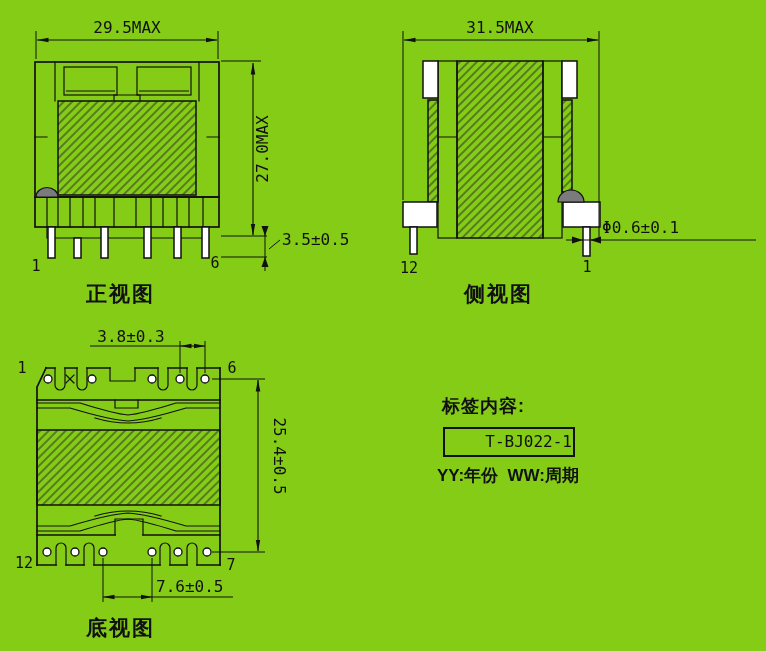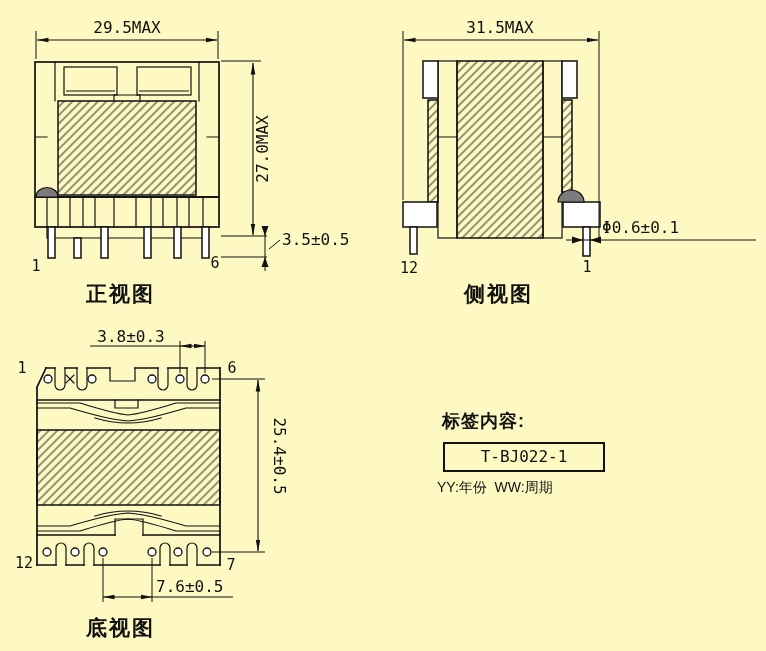--- a/index.html
+++ b/index.html
@@ -1,39 +1,39 @@
 <!DOCTYPE html>
 <html><head>
 <meta charset="utf-8">
 <style>
   html,body{margin:0;padding:0;background:#fff;}
-  .canvas{position:relative;width:766px;height:651px;background:#fef9c3;overflow:hidden;
+  .canvas{position:relative;width:766px;height:651px;background:#84cc16;overflow:hidden;
           font-family:"Liberation Sans",sans-serif;}
   svg{position:absolute;left:0;top:0;}
   
   .ln  {stroke:#111;stroke-width:1.7;fill:none;stroke-linecap:square;}
   .ln2 {stroke:#111;stroke-width:1.2;fill:none;stroke-linecap:square;}
   .ext {stroke:#111;stroke-width:1;fill:none;}
   .dim {stroke:#111;stroke-width:1.1;fill:none;marker-start:url(#arr);marker-end:url(#arr);}
   .hatchbox{fill:url(#hatch);stroke:#111;stroke-width:1.5;}
   .white{fill:#ffffff;stroke:#111;stroke-width:1.5;}
   .blob {fill:#7b7b7b;stroke:#111;stroke-width:1.2;}
   .hole {fill:#ffffff;stroke:#111;stroke-width:1.3;}
   
   .dimt{font-family:"DejaVu Sans Mono",monospace;font-size:16px;fill:#111;}
   .pint{font-family:"DejaVu Sans Mono",monospace;font-size:15px;fill:#111;}
   .cap {font-family:"Liberation Sans",sans-serif;font-size:21px;font-weight:700;
         fill:#111;letter-spacing:2px;}
   
-  .label-area{position:absolute;left:437px;top:394px;width:210px;color:#111;margin-top:15px;}
+  .label-area{position:absolute;left:437px;top:394px;width:210px;color:#111;}
   .label-title{font-size:18px;font-weight:700;margin:0 0 0 5px;letter-spacing:1px;}
-  .label-box{margin:9px 0 0 6px;width:126px;border:2px solid #111;text-align:center;
-             padding:3px 16px;font-family:"DejaVu Sans Mono",monospace;font-size:16px;
+  .label-box{margin:9px 0 0 6px;width:126px;border:2px solid #111;text-align:right;
+             padding:3px 1px;font-family:"DejaVu Sans Mono",monospace;font-size:16px;
              line-height:20px;white-space:pre;}
-  .label-note{margin:7px 0 0 0;font-size:14px;font-weight:400;white-space:pre;}
+  .label-note{margin:7px 0 0 0;font-size:17px;font-weight:700;white-space:pre;}
 </style>
 </head>
 <body>
 
 <div class="canvas">
 
 <svg width="766" height="651" viewBox="0 0 766 651">
   <defs>
     <pattern id="hatch" width="6" height="6" patternUnits="userSpaceOnUse" patternTransform="rotate(45)">
       <line x1="3" y1="-1" x2="3" y2="7" stroke="#2a2a2a" stroke-width="1"></line>

